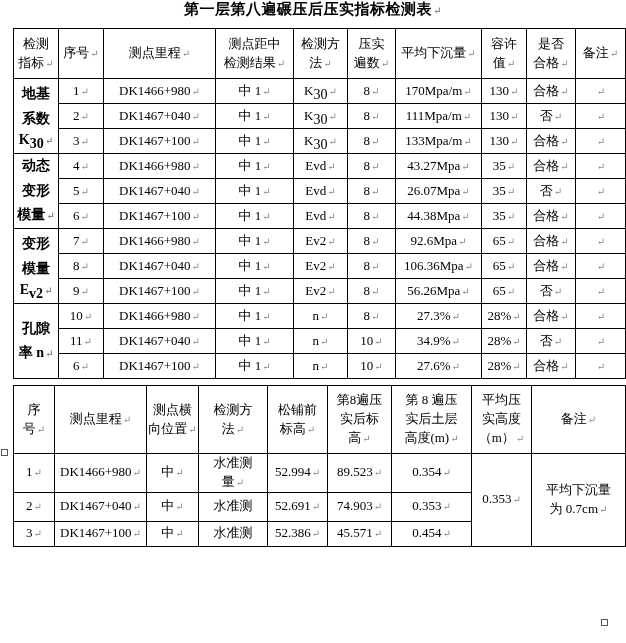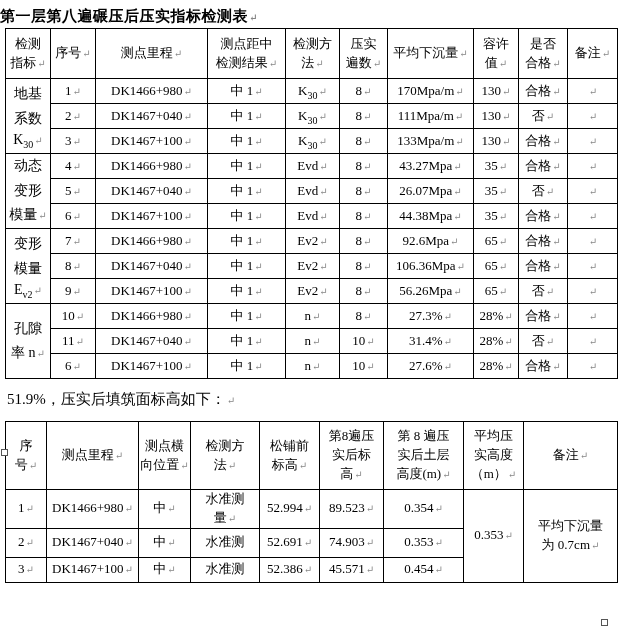--- a/index.html
+++ b/index.html
@@ -5,48 +5,48 @@
   * { box-sizing: border-box; }
   html,body { margin:0; padding:0; }
   body {
     width:626px; height:643px; overflow:hidden;
     background:#ffffff; color:#000;
     font-family:"Liberation Serif","DejaVu Serif",serif;
   }
   .page { position:relative; width:626px; height:643px; }
 
   .doc-title {
-    padding-top:7px; height:28px;
-    text-align:left; font-size:15px; font-weight:bold;
+    height:28px;
+    text-align:center; font-size:15px; font-weight:bold;
     letter-spacing:0.5px;
   }
 
-  table { border-collapse:collapse; table-layout:fixed; width:612px; margin-left:5px; }
+  table { border-collapse:collapse; table-layout:fixed; width:612px; margin-left:13px; }
   td {
     border:1px solid #000; position:relative;
     text-align:center; vertical-align:middle;
     font-size:13px; line-height:1.45; padding:0;
     overflow:hidden;
   }
   .t1 tr { height:25px; }
   .t1 tr.hdr { height:50px; }
   .t2 tr.hdr { height:68px; }
   .t2 tr.r1 { height:35px; }
   .t2 tr.r2 { height:29px; }
   .t2 tr.r3 { height:25px; }
 
   .pm { white-space:pre-line; }
   .pm::after { content:"\21B5"; color:#868686; font-size:10px; padding-left:1px; }
   .rowend::after {
     content:"\21B5"; color:#868686; font-size:10px;
     position:absolute; right:-12px; top:50%; margin-top:-7px;
   }
-  sub { font-size:10px; line-height:0; }
-
-  .grp { font-size:14px; }
+  sub { font-size:14px; line-height:0; }
+
+  .grp { font-size:14px;font-weight:bold; }
   .glabel { white-space:pre-line; line-height:1.75; }
   .gsym { line-height:1.3; }
 
   .para { margin:6px 4px 0 7px; font-size:15px; line-height:29px; }
   .para .ind { display:block; text-indent:31px; }
   .para .noind { display:block; }
   .t2 { margin-top:6px; }
 
   .anchor-box {
     position:absolute; width:7px; height:7px;
@@ -226,41 +226,40 @@
       <td><span class="pm">28%</span></td>
       <td><span class="pm">合格</span></td>
       <td class="rowend"><span class="pm"></span></td>
     </tr>
     <tr>
       <td><span class="pm">11</span></td>
       <td><span class="pm">DK1467+040</span></td>
       <td><span class="pm">中 1</span></td>
       <td><span class="pm"><span>n</span><sub></sub></span></td>
       <td><span class="pm">10</span></td>
-      <td><span class="pm">31.4%</span></td>
+      <td><span class="pm">34.9%</span></td>
       <td><span class="pm">28%</span></td>
       <td><span class="pm">否</span></td>
       <td class="rowend"><span class="pm"></span></td>
     </tr>
     <tr>
       <td><span class="pm">6</span></td>
       <td><span class="pm">DK1467+100</span></td>
       <td><span class="pm">中 1</span></td>
       <td><span class="pm"><span>n</span><sub></sub></span></td>
       <td><span class="pm">10</span></td>
       <td><span class="pm">27.6%</span></td>
       <td><span class="pm">28%</span></td>
       <td><span class="pm">合格</span></td>
       <td class="rowend"><span class="pm"></span></td>
     </tr>
   </tbody>
     </table>
 
   <div class="para">
-    <span class="noind pm">51.9%，压实后填筑面标高如下：</span>
   </div>
 
   <table class="t2">
     <colgroup>
         <col style="width:41px">
         <col style="width:92px">
         <col style="width:52px">
         <col style="width:69px">
         <col style="width:60px">
         <col style="width:64px">

